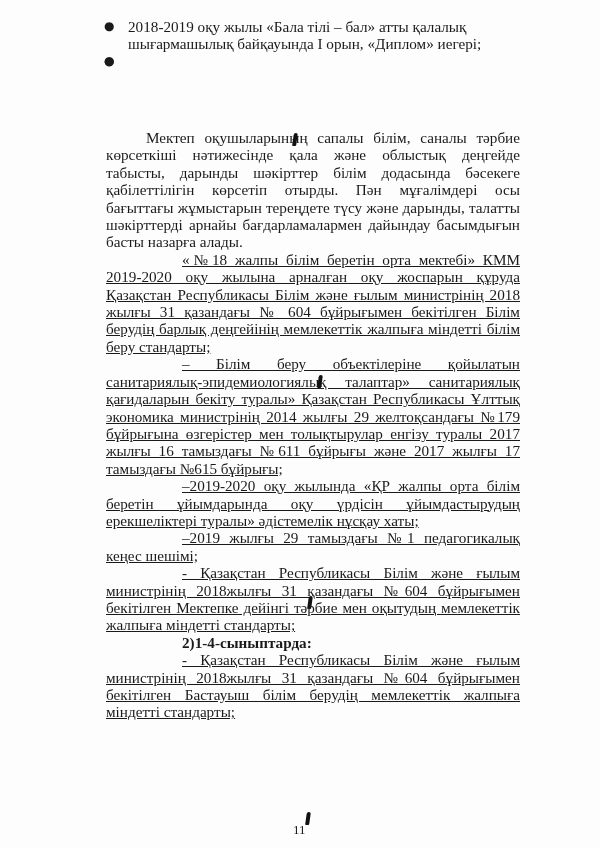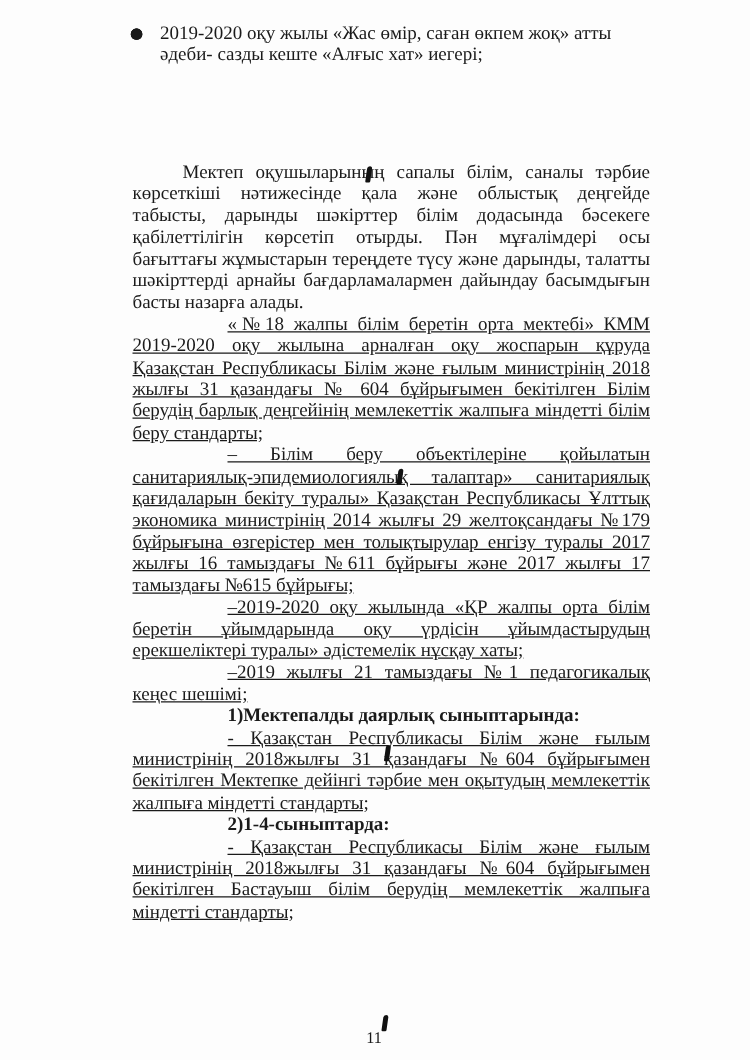--- a/index.html
+++ b/index.html
@@ -22,32 +22,31 @@
   .hd { font-weight: bold; margin: 0; text-indent: 76px; }
   .pgnum { position: absolute; left: 293px; top: 821px; font-size: 13px; }
   .mark { position: absolute; width: 4px; height: 13px; background: #111; border-radius: 2px 2px 1px 1px; transform: skewX(-8deg); }
 </style>
 </head>
 <body>
 
 <div class="page">
 
   <ul class="bullets">
+    <li><span class="dot">●</span><span>2018-2019 оқу жылы «Бала тілі – бал» атты қалалық шығармашылық байқауында І орын, «Диплом» иегері;</span></li>
     <li><span class="dot">●</span></li>
     <li><span class="dot">●</span></li>
-    <li><span class="dot">●</span><span>2019-2020 оқу жылы «Жас өмір, саған өкпем жоқ» атты әдеби- сазды кеште «Алғыс хат» иегері;</span></li>
   </ul>
 
   <div class="body">
     <p class="p ind">Мектеп оқушыларының сапалы білім, саналы тәрбие көрсеткіші нәтижесінде қала және облыстық деңгейде табысты, дарынды шәкірттер білім додасында бәсекеге қабілеттілігін көрсетіп отырды. Пән мұғалімдері осы бағыттағы жұмыстарын тереңдете түсу және дарынды, талатты шәкірттерді арнайы бағдарламалармен дайындау басымдығын басты назарға алады.</p>
     <p class="p ind2">«№18 жалпы білім беретін  орта  мектебі» КММ 2019-2020 оқу жылына арналған оқу жоспарын құруда Қазақстан Республикасы Білім және ғылым министрінің 2018 жылғы 31 қазандағы № 604 бұйрығымен бекітілген  Білім берудің барлық деңгейінің мемлекеттік жалпыға міндетті білім беру стандарты;</p>
     <p class="p ind2">– Білім беру объектілеріне қойылатын санитариялық-эпидемиологиялық талаптар» санитариялық қағидаларын бекіту туралы» Қазақстан Республикасы Ұлттық экономика министрінің 2014 жылғы 29 желтоқсандағы №179 бұйрығына өзгерістер мен толықтырулар енгізу туралы 2017 жылғы 16 тамыздағы №611 бұйрығы және 2017 жылғы 17 тамыздағы №615 бұйрығы;</p>
     <p class="p ind2">–2019-2020  оқу жылында  «ҚР жалпы орта  білім беретін ұйымдарында оқу үрдісін ұйымдастырудың ерекшеліктері туралы»  әдістемелік нұсқау хаты;</p>
-    <p class="p ind2">–2019 жылғы 21 тамыздағы  №1 педагогикалық кеңес шешімі;</p>
-    <p class="hd">1)Мектепалды даярлық сыныптарында:</p>
+    <p class="p ind2">–2019 жылғы 29 тамыздағы  №1 педагогикалық кеңес шешімі;</p>
     <p class="p ind2">- Қазақстан Республикасы Білім және ғылым министрінің 2018жылғы 31 қазандағы №604 бұйрығымен бекітілген Мектепке дейінгі тәрбие мен оқытудың мемлекеттік жалпыға міндетті стандарты;</p>
     <p class="hd">2)1-4-сыныптарда:</p>
     <p class="p ind2">-     Қазақстан Республикасы Білім және ғылым министрінің 2018жылғы 31 қазандағы №604 бұйрығымен бекітілген Бастауыш білім берудің мемлекеттік жалпыға міндетті стандарты;</p>
 
   </div>
 
   <span class="mark" style="left:293px;top:133px;"></span>
   <span class="mark" style="left:318px;top:375px;"></span>
   <span class="mark" style="left:308px;top:596px;"></span>
   <span class="mark" style="left:306px;top:812px;"></span>

